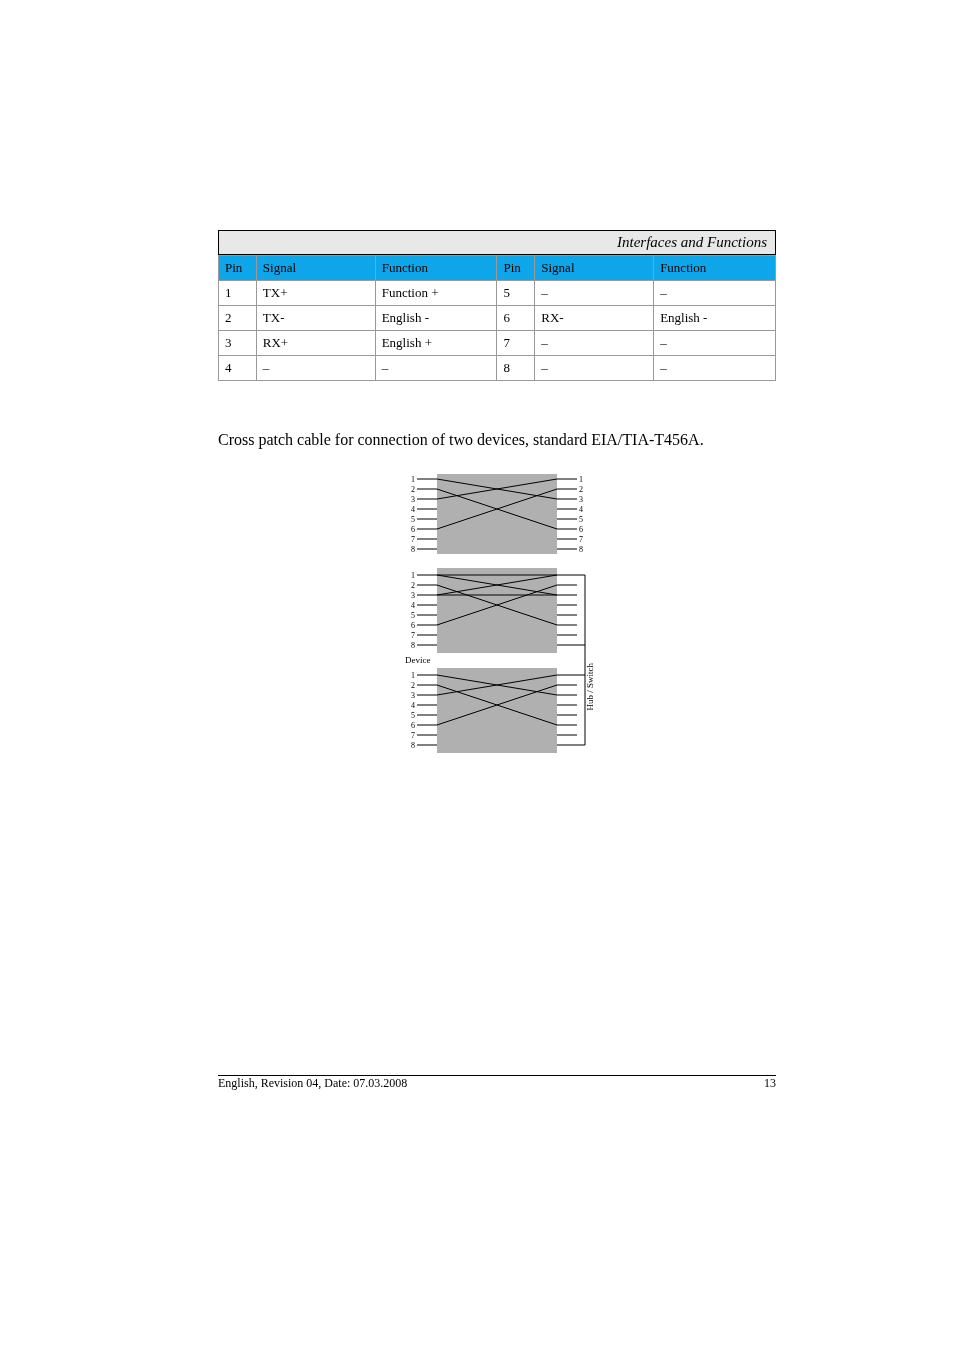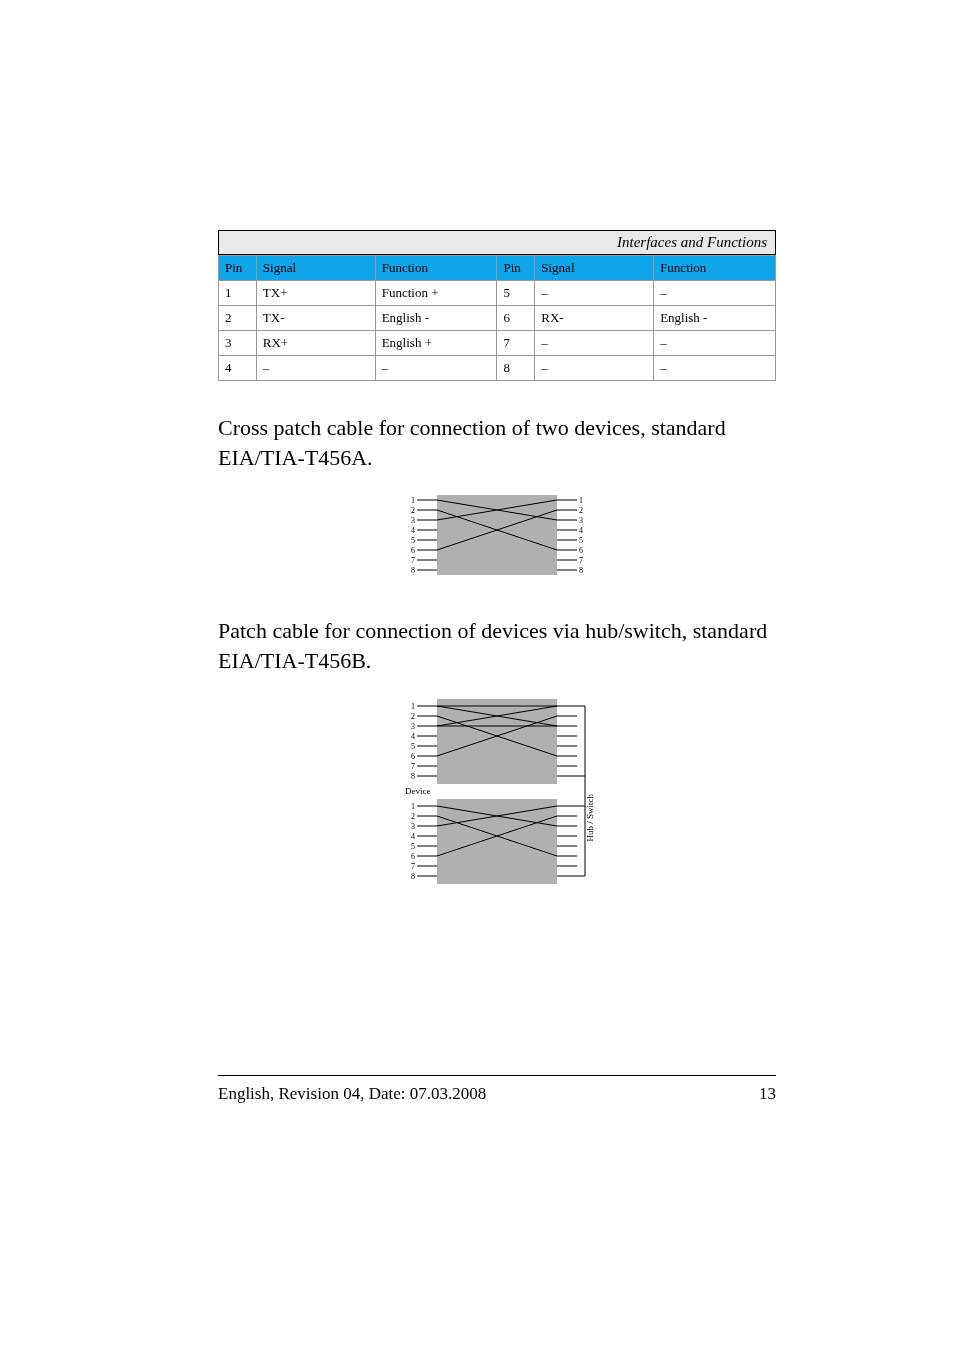--- a/index.html
+++ b/index.html
@@ -44,38 +44,37 @@
     height: 24px;
   }
   .pin-table th {
     background: #0ea5e9;
     font-weight: normal;
   }
   .pin-table .col-pin { width: 40px; }
   .pin-table .col-signal { width: 140px; }
   .pin-table .col-function { width: 140px; }
   .body-text {
-    font-size: 22px;
-    margin-top: 32px;
+    font-size: 16px;
+    margin-top: 48px;
     margin-bottom: 18px;
     line-height: 1.35;
     font-family: Liberation Serif, serif;
   }
   .diagram-wrap {
     text-align: center;
     margin: 0 auto;
   }
   .footer-line {
     position: absolute;
     left: 218px;
     top: 1075px;
     width: 558px;
     border-top: 1px solid #000;
-    padding-top: 8px;
-    font-size: 17px;
+    font-size: 12px;
   }
   .footer-left { float: left; }
   .footer-right { float: right; }
 </style>
 </head>
 <body>
 
 <div class="page">
 
   <div class="header-bar">
@@ -177,21 +176,20 @@
         <text x="172" y="33">3</text>
         <text x="172" y="43">4</text>
         <text x="172" y="53">5</text>
         <text x="172" y="63">6</text>
         <text x="172" y="73">7</text>
         <text x="172" y="83">8</text>
       </g>
     </svg>
   </div>
 
-  <div class="body-text">Patch cable for connection of devices via hub/switch, standard EIA/TIA-T456B.</div>
 
   <div class="diagram-wrap">
     <svg width="200" height="200" viewBox="0 0 200 200">
 
       <rect x="40" y="5" width="120" height="85" fill="#b0b0b0"></rect>
       <g stroke="#000" stroke-width="1">
         <line x1="20" y1="12" x2="40" y2="12"></line>
           <line x1="160" y1="12" x2="180" y2="12"></line>
         <line x1="20" y1="22" x2="40" y2="22"></line>
           <line x1="160" y1="22" x2="180" y2="22"></line>

